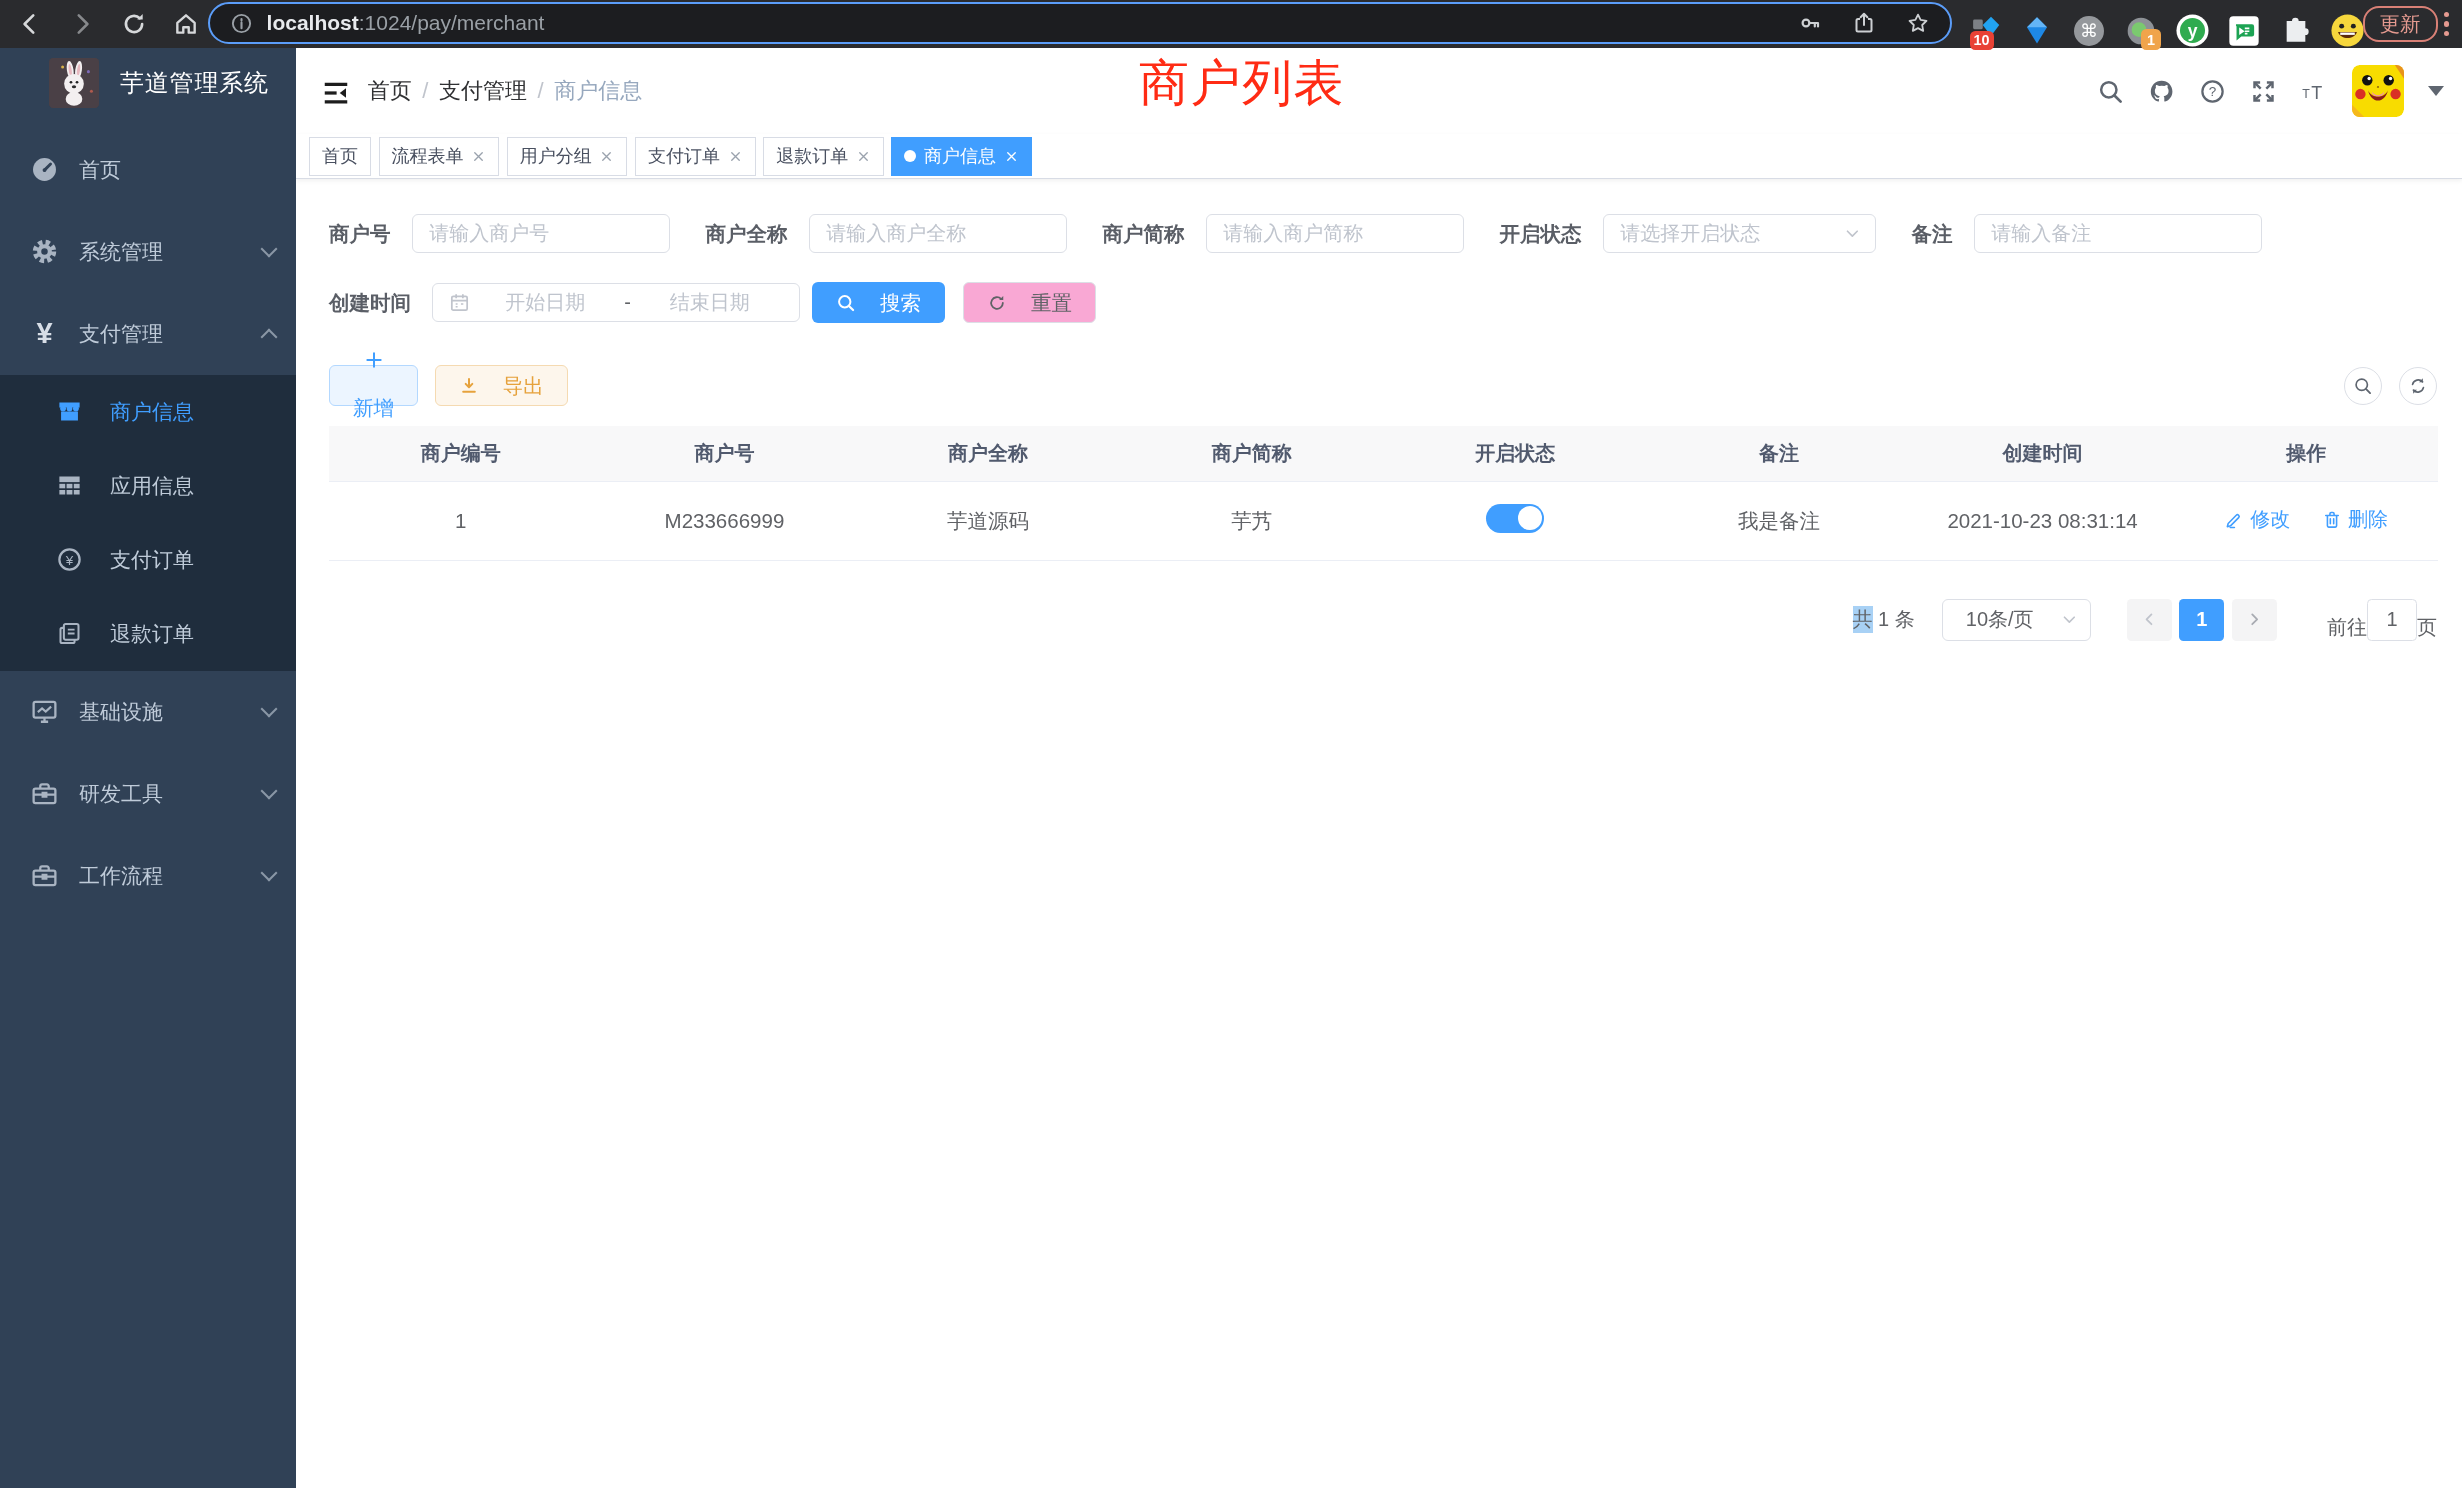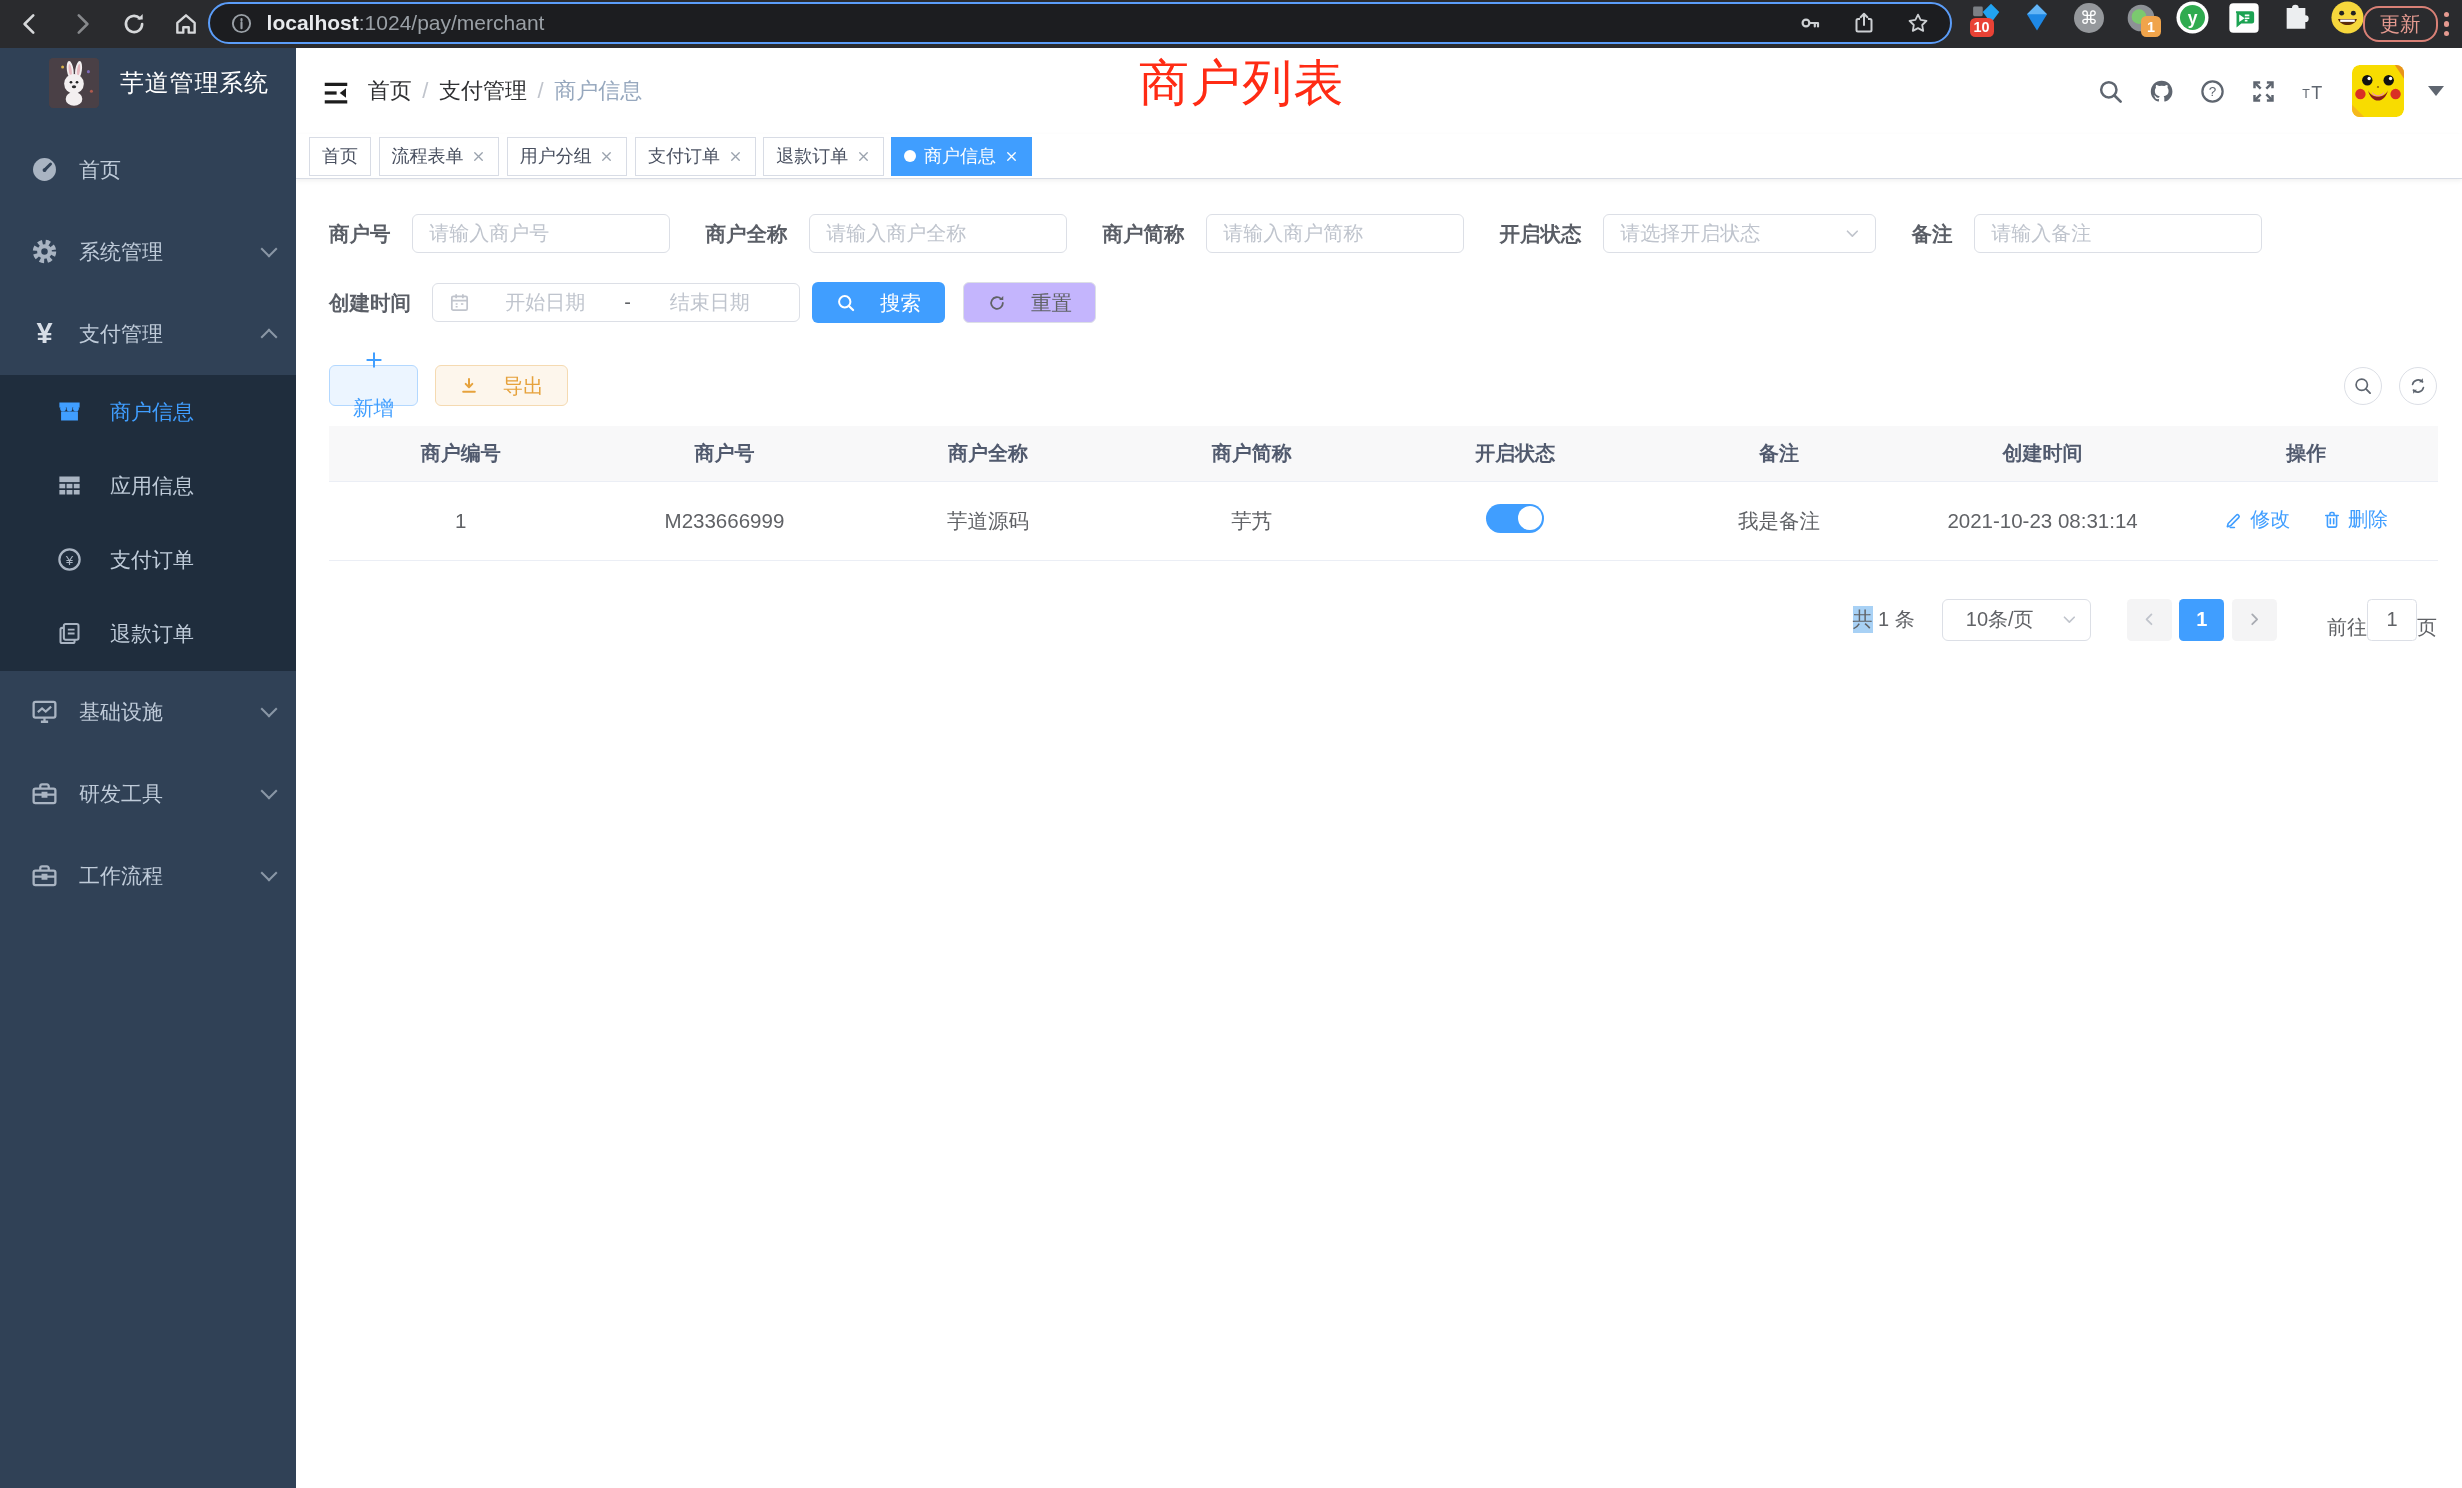--- a/index.html
+++ b/index.html
@@ -10,21 +10,21 @@
   .nav-btns { display:flex; align-items:center; gap:26px; padding:0 21px 0 16.7px; }
   .nav-ic { width:26px; height:26px; color:#d6d8da; }
   .nav-ic.dim { color:#87898c; }
   .url-bar { position:absolute; left:208px; top:2.3px; width:1744px; height:42px; background:#1c1d20; border:2.3px solid #5b9df9; border-radius:22px; display:flex; align-items:center; padding:0 20px; }
   .url-info { width:23px; height:23px; color:#9aa0a6; flex:none; }
   .url-text { margin-left:13.6px; font-size:21px; flex:1; white-space:nowrap; overflow:hidden; }
   .url-host { color:#e8eaed; font-weight:700; }
   .url-rest { color:#9aa0a6; }
   .url-actions { display:flex; align-items:center; gap:30px; }
   .url-actions .nav-ic { color:#cdd0d3; width:24px; height:24px; }
-  .ext-row { position:absolute; left:1968px; top:0; height:48px; display:flex; align-items:flex-start; gap:16.7px; }
+  .ext-row { position:absolute; left:1968px; top:0; height:48px; display:flex; align-items:flex-end; gap:16.7px; }
   .ext { position:relative; width:35px; height:35px; display:flex; align-items:center; justify-content:center; }
   .badge { position:absolute; border-radius:5.3px; color:#fff; font-size:14.4px; font-weight:700; display:flex; align-items:center; justify-content:center; }
   .badge.red { background:#e94235; width:24px; height:19px; left:1.5px; bottom:-1.5px; }
   .badge.orange { background:#f0a44b; width:20px; height:21px; right:-3px; bottom:-2.3px; color:#fff; }
   .cmd-circle { width:30px; height:30px; border-radius:50%; background:#95989c; color:#fff; font-size:18px; display:flex; align-items:center; justify-content:center; font-family:"DejaVu Sans",sans-serif; }
   .update-pill { margin-left:13.6px; height:32px; padding:16px 15px; border:2.3px solid #d98076; border-radius:16px; color:#e59a90; font-size:20.5px; display:flex; align-items:center; }
   .kebab { margin-left:12px; width:7.6px; display:flex; flex-direction:column; gap:4.5px; align-items:center; }
   .kebab i { width:5.3px; height:5.3px; border-radius:50%; background:#e59a90; }
 
   
@@ -84,21 +84,21 @@
   .sel .inp { padding-right:45px; }
   .sel-chev { position:absolute; right:15px; width:16.7px; height:16.7px; color:#c0c4cc; pointer-events:none; }
   .frow2 { margin-top:29px; }
   .daterange { width:368px; height:39px; border:0.8px solid #dcdfe6; border-radius:6px; display:flex; align-items:center; padding:0 15px; gap:0; }
   .dr-ic { width:23px; height:23px; color:#c0c4cc; flex:none; }
   .dr-start,.dr-end { flex:1; text-align:center; font-size:20px; color:#bfc4cd; }
   .dr-sep { color:#606266; font-size:20px; padding:0 4.5px; }
   .btn { height:41px; border-radius:6px; font-size:20.5px; display:inline-flex; align-items:center; justify-content:center; gap:24px; cursor:pointer; border:0.8px solid transparent; padding:0 23px; font-family:inherit; }
   .btn .bi { width:20px; height:20px; }
   .btn-primary { background:#409eff; color:#fff; margin-left:12px; }
-  .btn-plain { background:#c4b5fd; border-color:#dcdfe6; color:#606266; margin-left:18px; }
+  .btn-plain { background:#f9a8d4; border-color:#dcdfe6; color:#606266; margin-left:18px; }
   .btn-add { background:#ecf5ff; border-color:#b3d8ff; color:#409eff;flex-direction:column; }
   .btn-export { background:#fdf6ec; border-color:#f5dab1; color:#e6a23c; margin-left:16.7px; }
   .toolbar { margin-top:42px; display:flex; align-items:center; }
   .tool-right { margin-left:auto; display:flex; gap:16.7px; }
   .circ-btn { width:38px; height:38px; border-radius:50%; border:0.8px solid #dcdfe6; background:#fff; display:flex; align-items:center; justify-content:center; color:#5f6670; cursor:pointer; }
   .circ-btn .bi { width:20px; height:20px; }
 
   
   table.grid { margin-top:20px; width:2109px; border-collapse:collapse; table-layout:fixed; }
   .grid th { height:55px; background:#f8f8f9; color:#515a6e; font-size:20px; font-weight:700; border-bottom:0.8px solid #ebeef5; text-align:center; }

